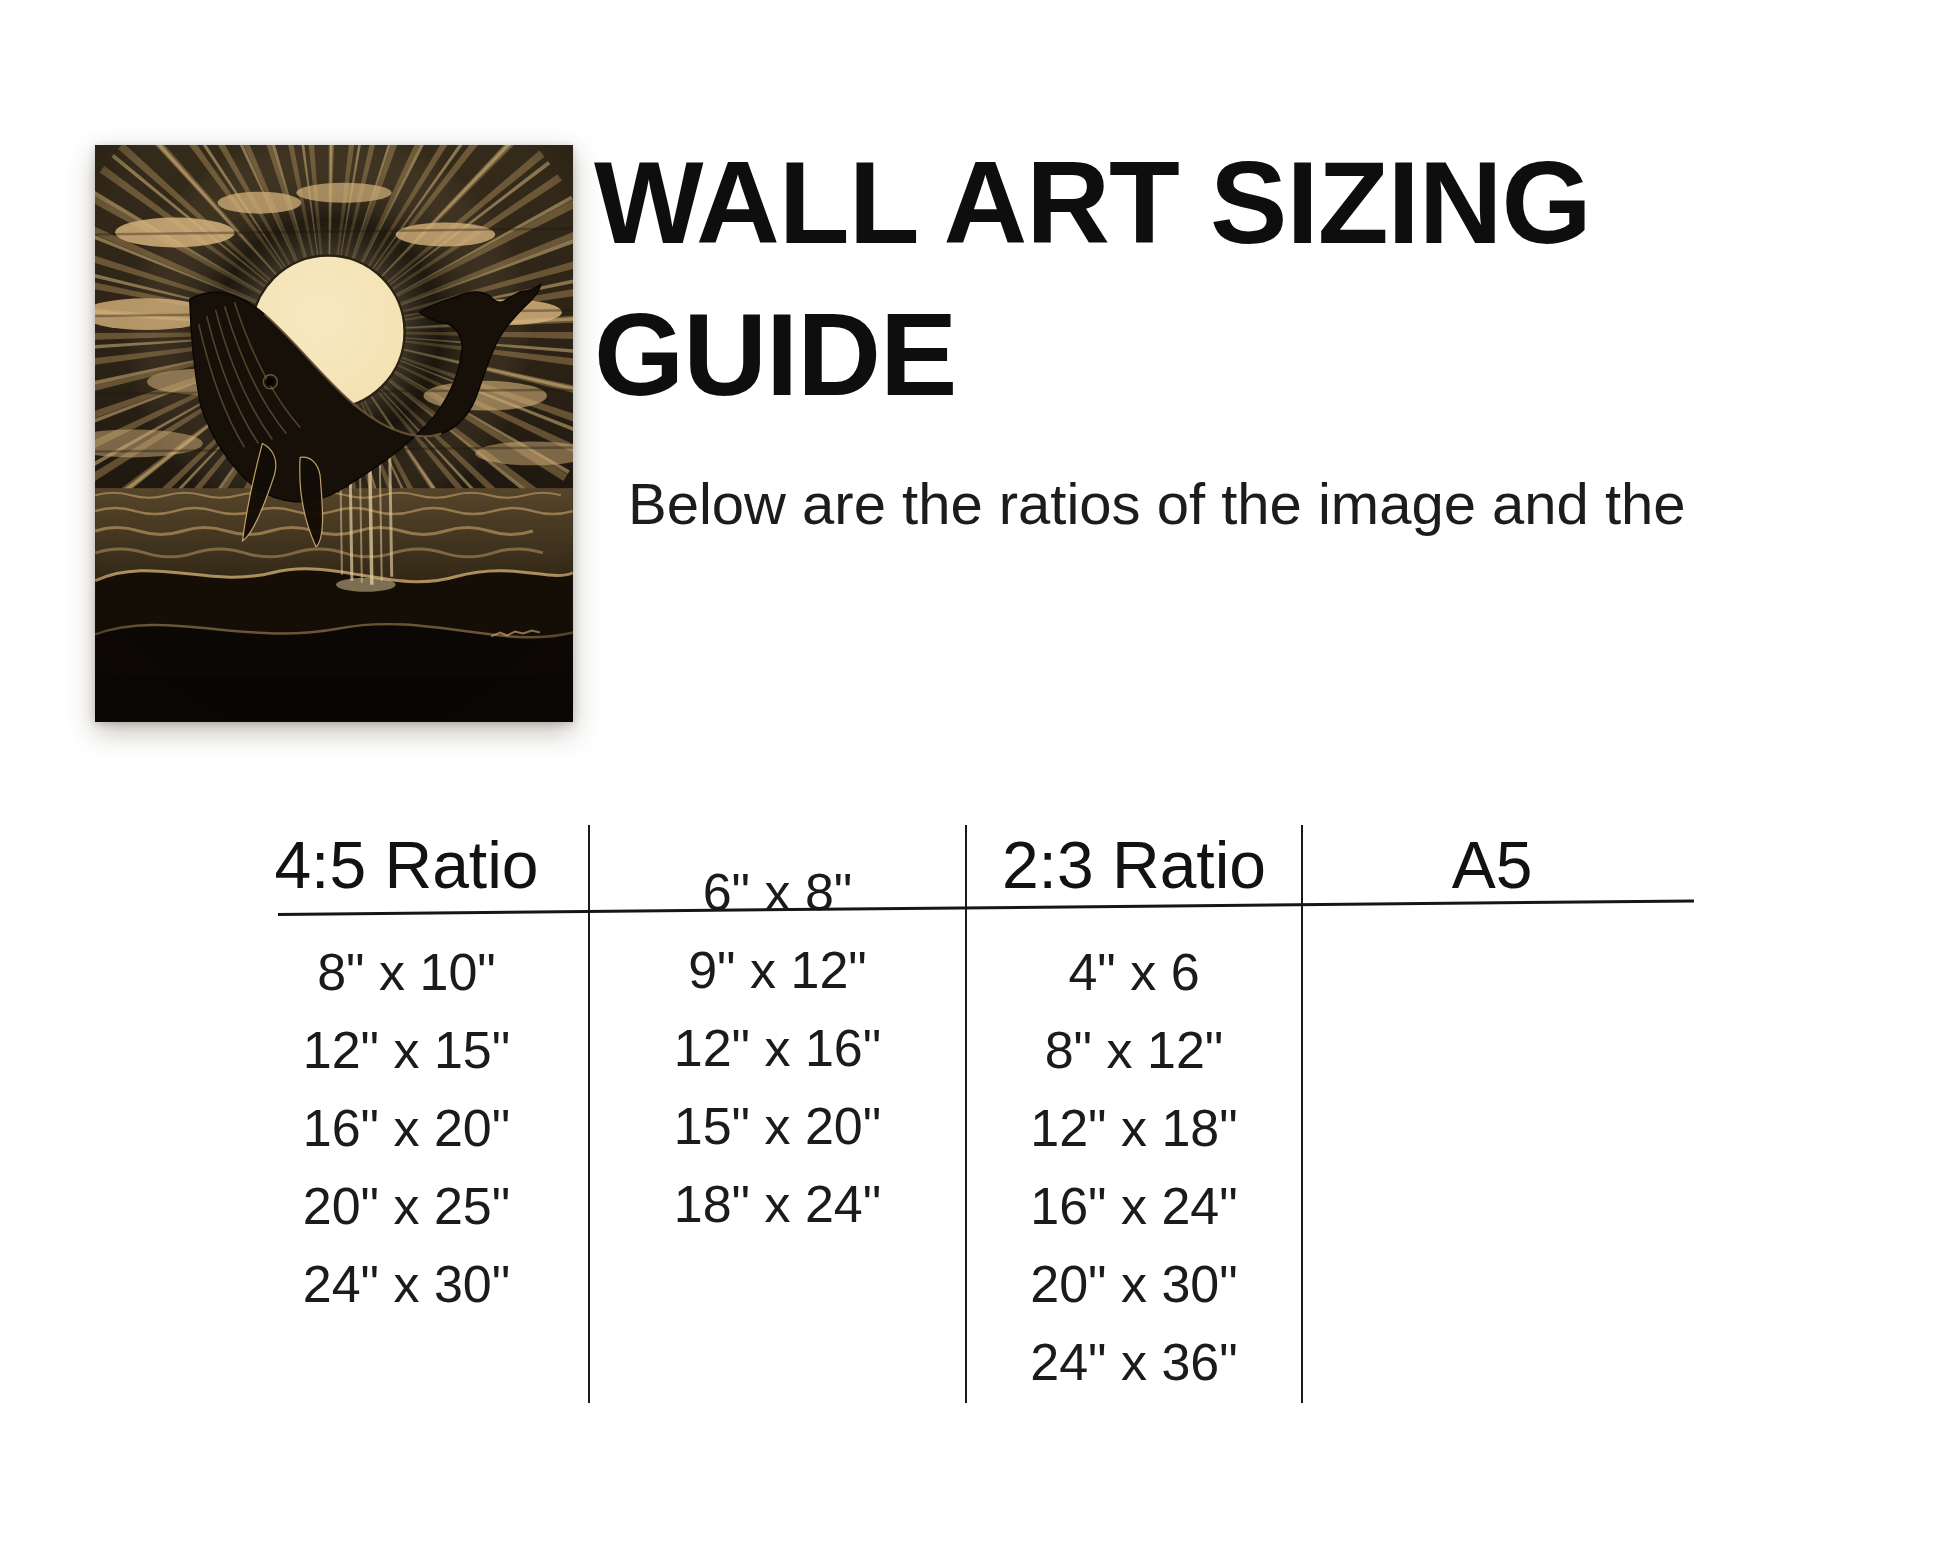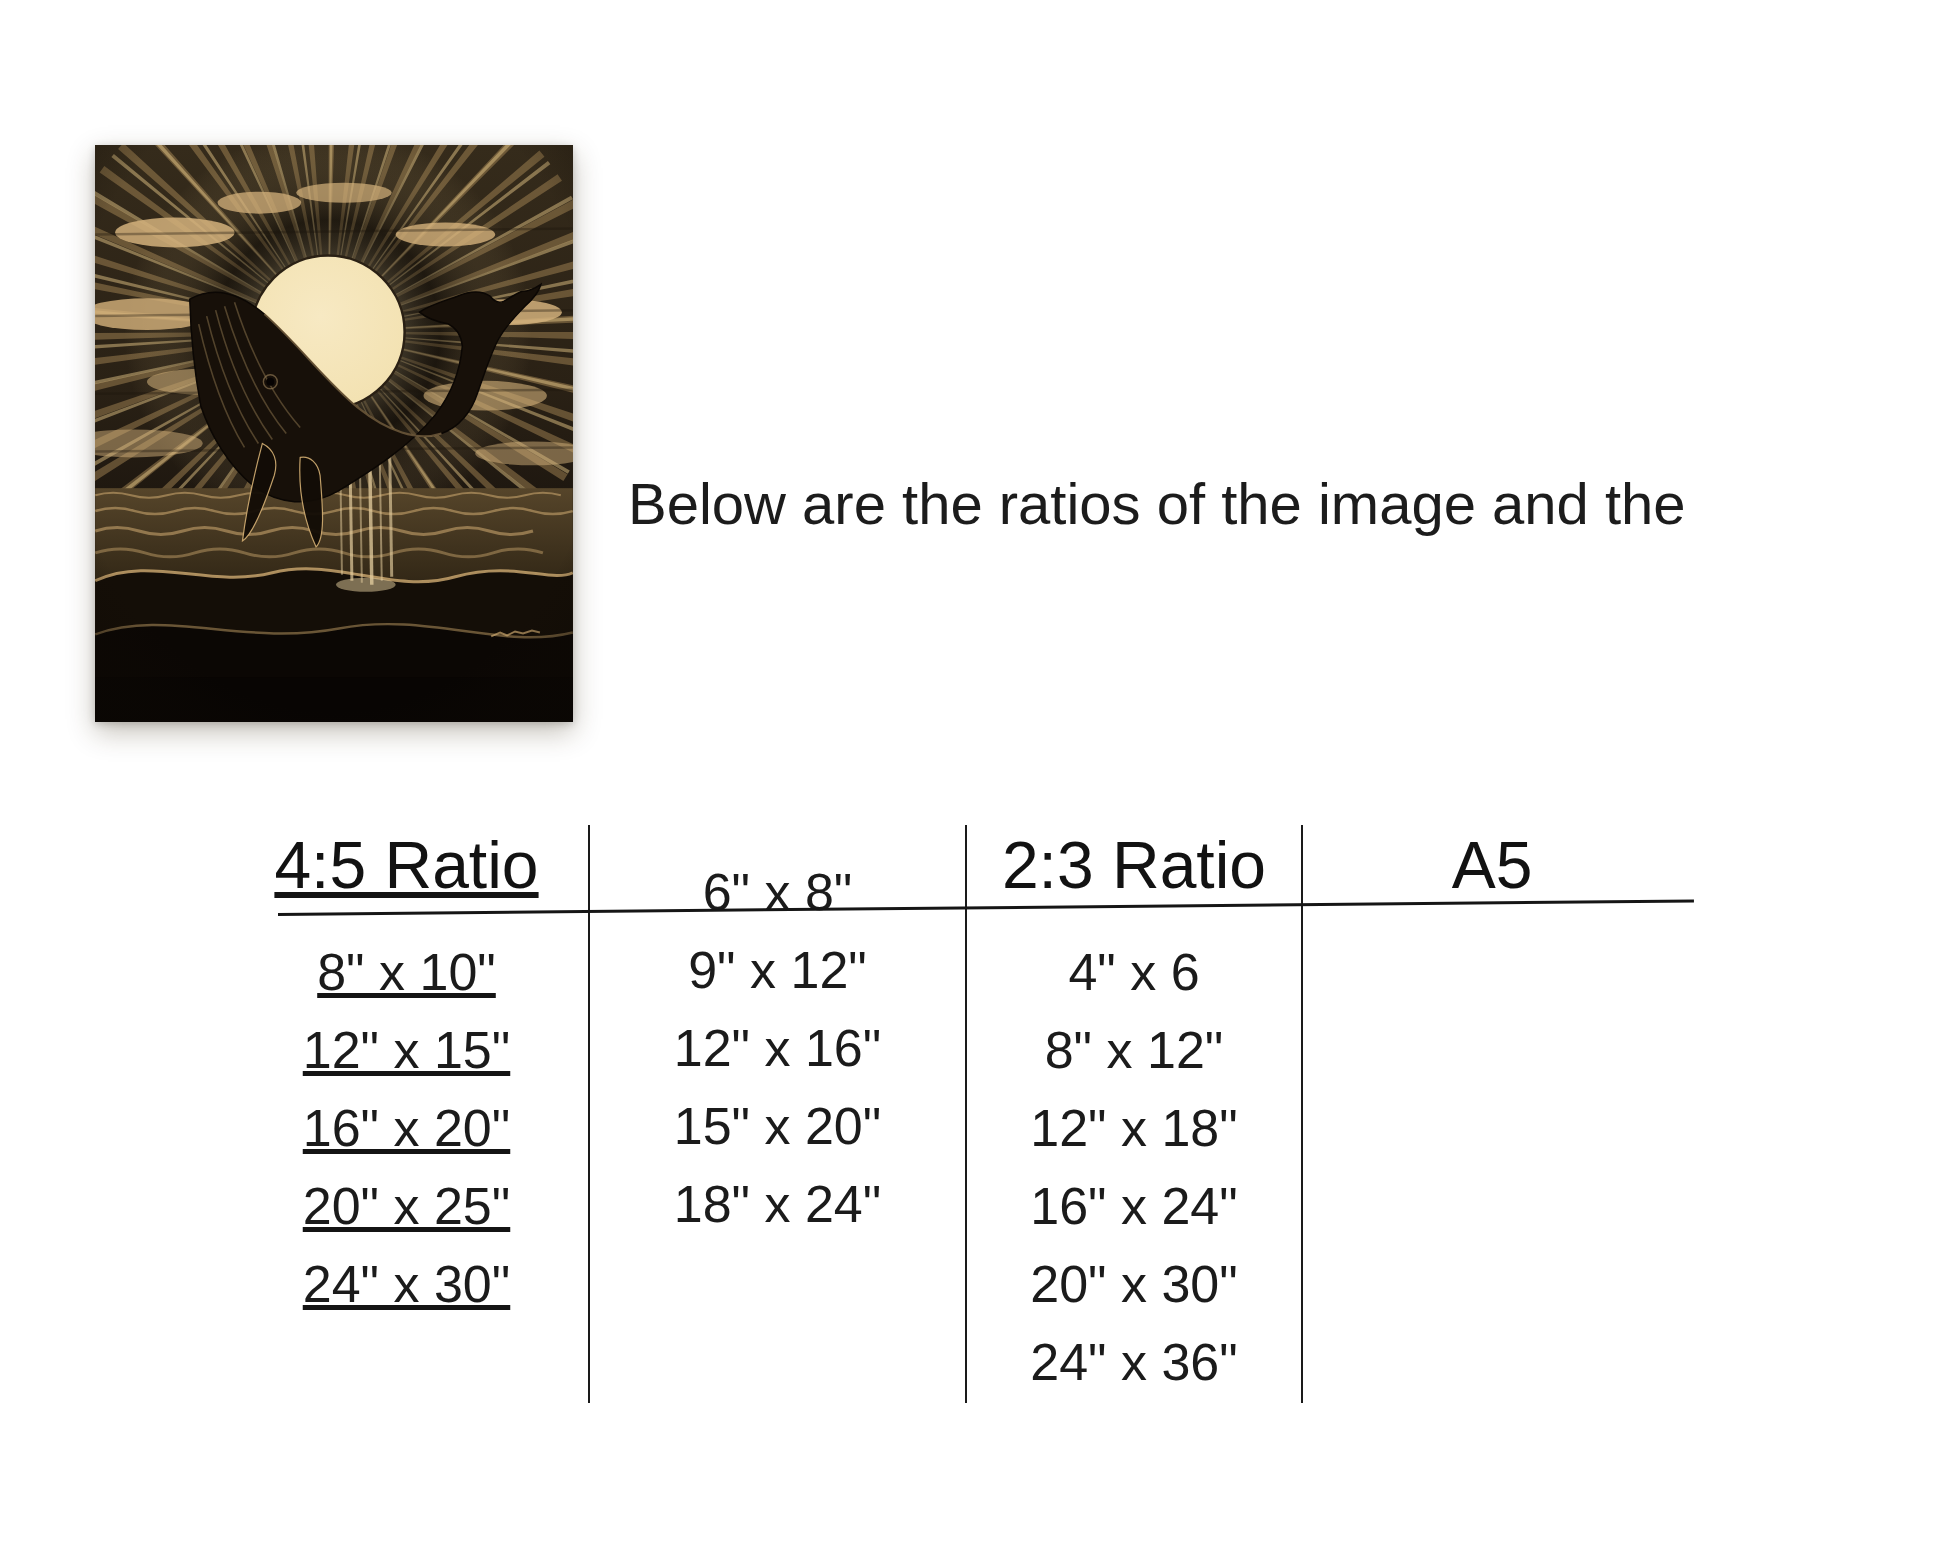--- a/index.html
+++ b/index.html
@@ -29,21 +29,21 @@
     font-size:58px;line-height:84px;font-weight:400;
     color:#1c1c1c;white-space:nowrap;
   }
   
   .size-table{
     position:absolute;left:225px;top:825px;width:1478px;height:578px;
     display:flex;color:#141414;
   }
   .col{box-sizing:border-box;text-align:center;}
   .col.divided{border-right:2px solid #1a1a1a;}
-  .col-1{width:365px;text-decoration:underline;}
+  .col-1{width:365px;}
   .col-2{width:377px;}
   .col-3{width:336px;}
   .col-4{width:358px;padding-left:20px;}
   .col-header{
     height:80px;line-height:80px;font-size:66px;font-weight:400;color:#121212;
   }
   .cells{margin-top:28px;}
   .col-4 .cells{margin-top:76px;}
   .cell{height:78px;line-height:78px;font-size:52px;color:#1b1b1b;}
   .header-rule{
@@ -175,20 +175,24 @@
         <circle cx="176" cy="238" r="7" fill="none" stroke="#8a7350" stroke-width="1.4" opacity="0.7"></circle>
 
         <path d="M168,300 C160,330 152,366 148,398 C158,392 170,362 180,332 C184,318 180,306 168,300 Z" fill="#120c06" stroke="#caa76e" stroke-width="1.2" opacity="0.95"></path>
         <path d="M206,314 C204,346 210,378 222,404 C232,394 228,358 226,332 C224,320 216,312 206,314 Z" fill="#120c06" stroke="#caa76e" stroke-width="1.2" opacity="0.95"></path>
       </g>
 
       <rect x="0" y="0" width="480" height="580" fill="url(#vin)"></rect>
     </svg>
   </div>
 
+  <div class="title">
+    <div>WALL ART SIZING</div>
+    <div>GUIDE</div>
+  </div>
   <div class="subtitle">
     <div>Below are the ratios of the image and the</div>
   </div>
 
   <div class="size-table">
 
     <div class="col col-1 divided">
       <div class="col-header">4:5 Ratio</div>
       <div class="cells">
         <div class="cell">8" x 10"</div>

